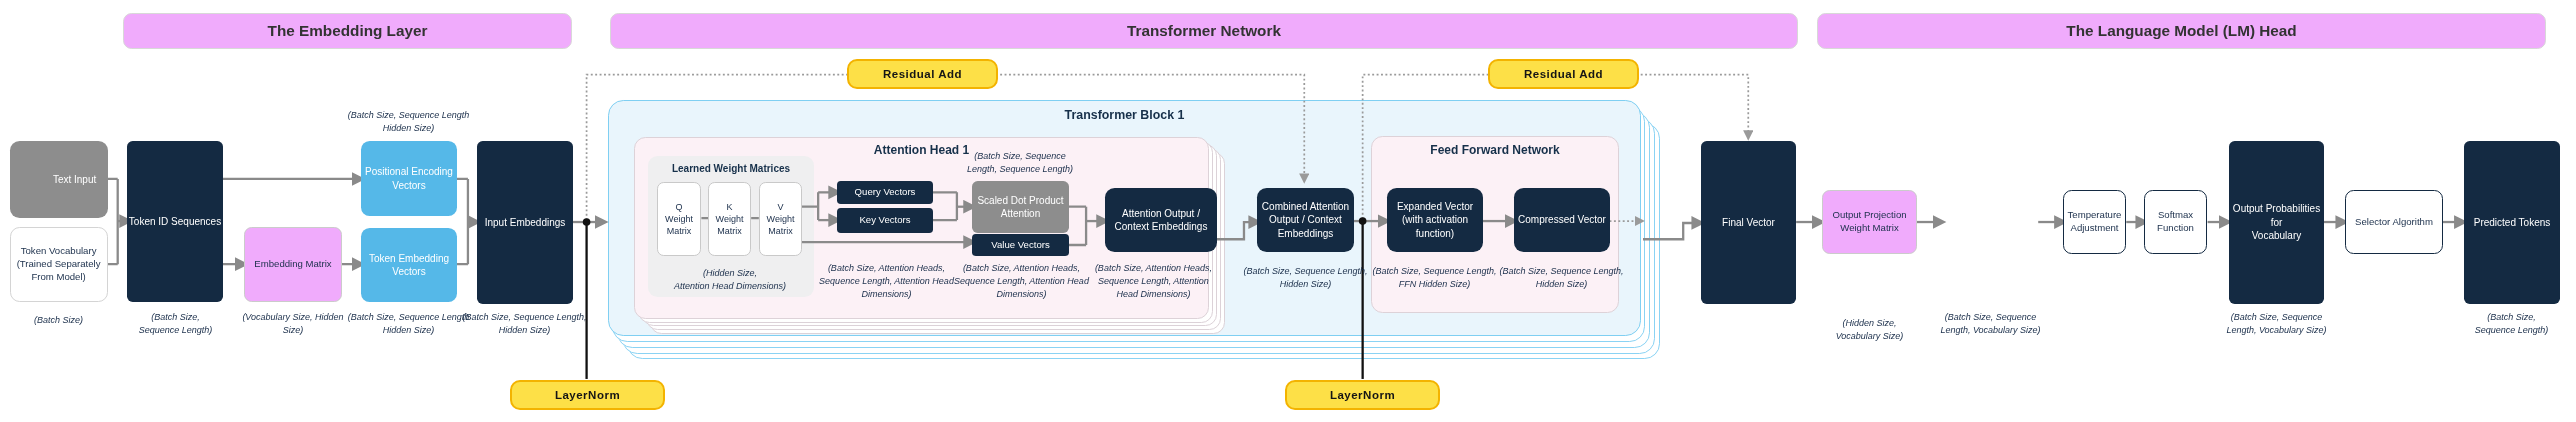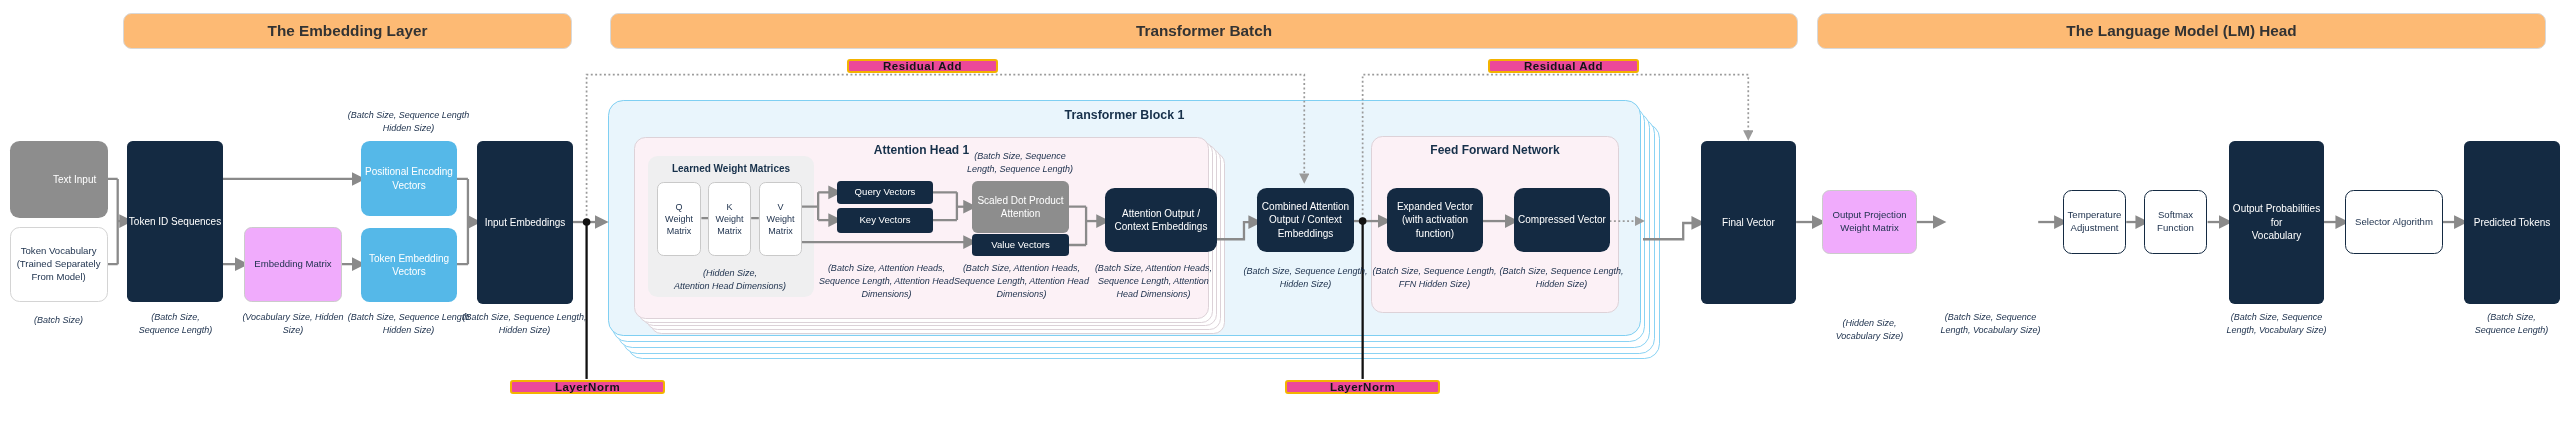--- a/index.html
+++ b/index.html
@@ -1,37 +1,37 @@
 <!DOCTYPE html>
 <html><head>
 <meta charset="utf-8">
 <style>
   html,body{margin:0;padding:0;background:#ffffff;}
   body{font-family:"Liberation Sans", sans-serif;}
   #canvas{position:relative;width:2576px;height:423px;background:#fff;overflow:hidden;}
 
-  .header{position:absolute;height:36px;background:#fdba74;border:1.4px solid #d8d8d8;border-radius:8.6px;
+  .header{position:absolute;height:36px;background:#f0abfc;border:1.4px solid #d8d8d8;border-radius:8.6px;
     display:flex;align-items:center;justify-content:center;font-weight:bold;font-size:15.3px;color:#333;box-sizing:border-box;}
 
   .box{position:absolute;display:flex;align-items:center;justify-content:center;text-align:center;
     white-space:pre-line;box-sizing:border-box;line-height:1.35;}
   .navy{background:#142a42;color:#fff;border-radius:5.7px;font-size:10px;}
   .navy.sm{border-radius:3.8px;font-size:9.6px;}
   .navy.rnd{border-radius:9.6px;}
   .blue{background:#55b8e8;color:#fff;border-radius:8.6px;font-size:10px;}
   .grayb{background:#8d8d8d;color:#fff;border-radius:9.6px;font-size:10px;}
   .whiteb{background:#fff;border:1.4px solid #d4d4d4;border-radius:9.6px;color:#1b2f4b;font-size:9.6px;}
   .lightb{background:#f0abfc;border:1.4px solid #cbcbcb;border-radius:7.7px;color:#1b2f4b;font-size:9.6px;}
   .outline-navy{background:#fff;border:1.9px solid #142a42;border-radius:8.6px;color:#1b2f4b;font-size:9.6px;}
   .inner-white{background:#fff;border:1.4px solid #c9c9c9;border-radius:6.7px;color:#1b2f4b;font-size:9px;}
 
   .caption{position:absolute;font-style:italic;color:#1b2f4b;font-size:9px;line-height:1.45;
     text-align:center;white-space:pre-line;}
 
-  .badge{position:absolute;height:14px;background:#ec4899;border:2.4px solid #f3b300;border-radius:3px;
+  .badge{position:absolute;height:30px;background:#fde047;border:2.4px solid #f3b300;border-radius:10px;
     display:flex;align-items:center;justify-content:center;font-weight:bold;font-size:11.5px;color:#151515;
     letter-spacing:0.5px;box-sizing:border-box;z-index:7;}
 
   .stackpage{position:absolute;background:#fff;box-sizing:border-box;}
   .bluepage{border:1.4px solid #8ad3f4;border-radius:15.3px;}
   .bluemain{position:absolute;background:#e9f5fc;border:1.4px solid #7fcff2;border-radius:15.3px;box-sizing:border-box;z-index:2;}
   .pinkpage{border:1.4px solid #dcd2d8;border-radius:11.5px;}
   .pinkmain{position:absolute;background:#fcf1f6;border:1.4px solid #ddd2d8;border-radius:11.5px;box-sizing:border-box;z-index:3;}
   .graypanel{position:absolute;background:#efeff0;border-radius:9.6px;box-sizing:border-box;z-index:4;}
 
@@ -39,21 +39,21 @@
 
   .node{z-index:6;}
   #wires{position:absolute;left:0;top:0;z-index:5;pointer-events:none;}
 </style>
 </head>
 <body>
 
 <div id="canvas">
 
   <div class="header" style="left:123px;top:13.4px;width:449px;">The Embedding Layer</div>
-  <div class="header" style="left:610px;top:13.4px;width:1188px;">Transformer Batch</div>
+  <div class="header" style="left:610px;top:13.4px;width:1188px;">Transformer Network</div>
   <div class="header" style="left:1817px;top:13.4px;width:729px;">The Language Model (LM) Head</div>
 
   <div>
     <div class="stackpage bluepage" style="left:627px;top:123px;width:1033px;height:236px;z-index:1;"></div>
     <div class="stackpage bluepage" style="left:622px;top:118px;width:1033px;height:236px;z-index:1;"></div>
     <div class="stackpage bluepage" style="left:617px;top:112px;width:1033px;height:236px;z-index:1;"></div>
     <div class="stackpage bluepage" style="left:612px;top:106px;width:1033px;height:236px;z-index:1;"></div>
     <div class="bluemain" style="left:608px;top:100px;width:1033px;height:236px;"></div>
   </div>
   <div class="sect-title" style="left:608px;top:108px;width:1033px;font-size:12.4px;">Transformer Block 1</div>

